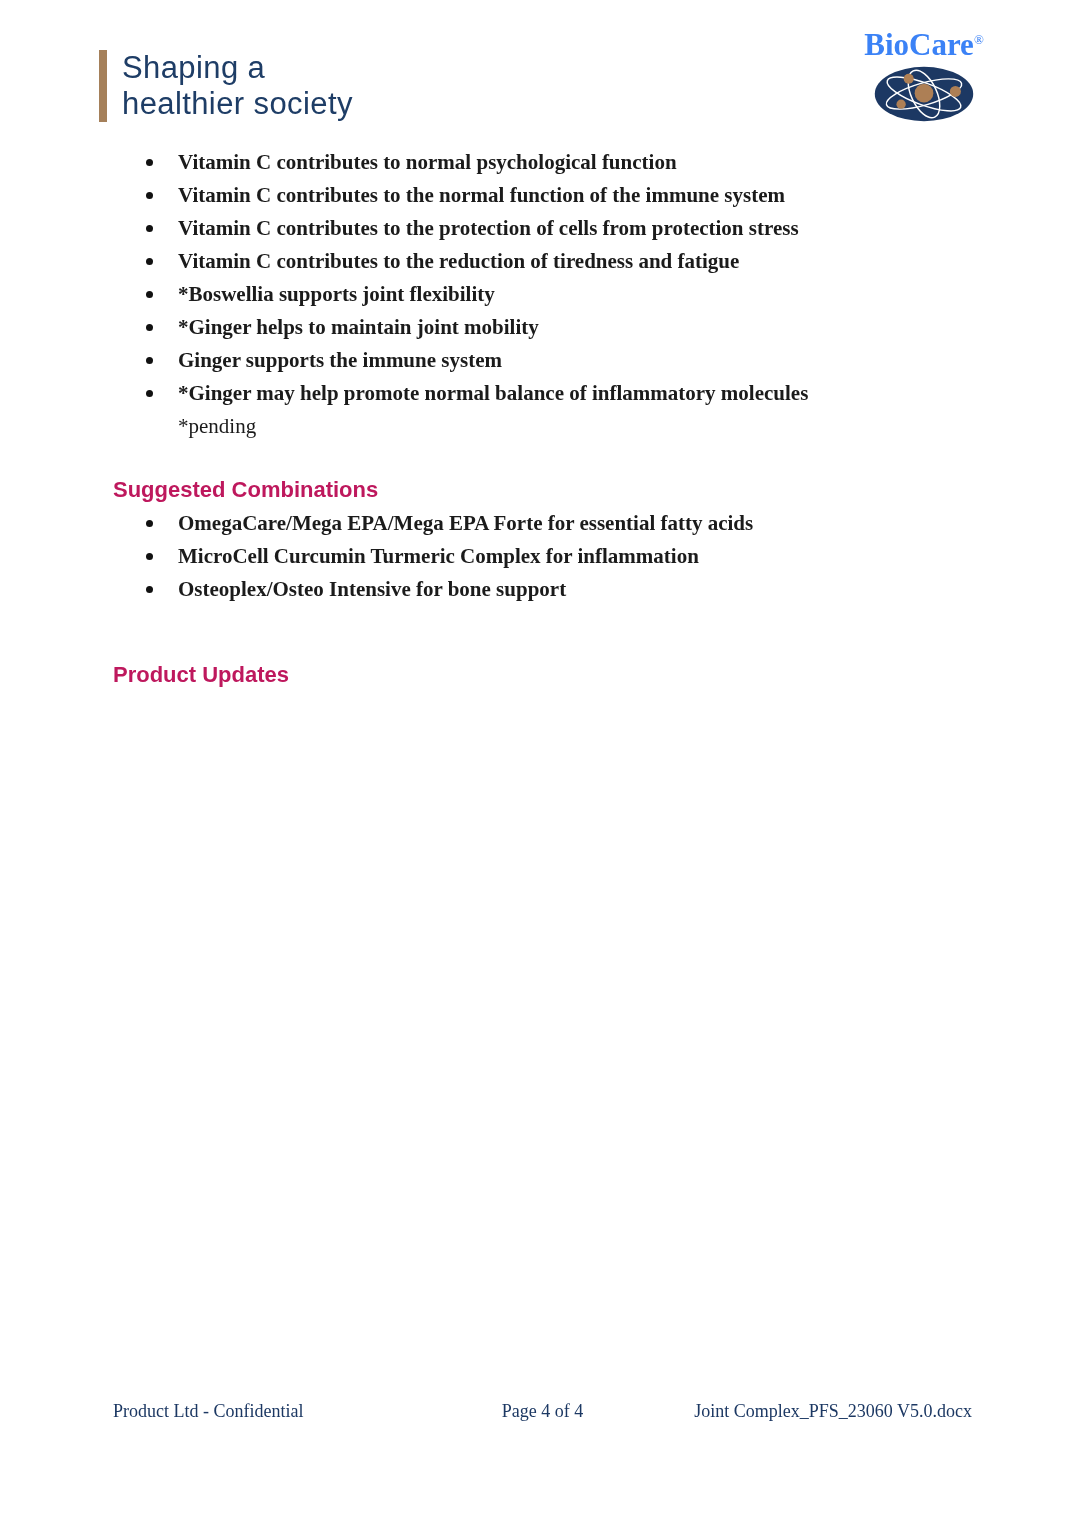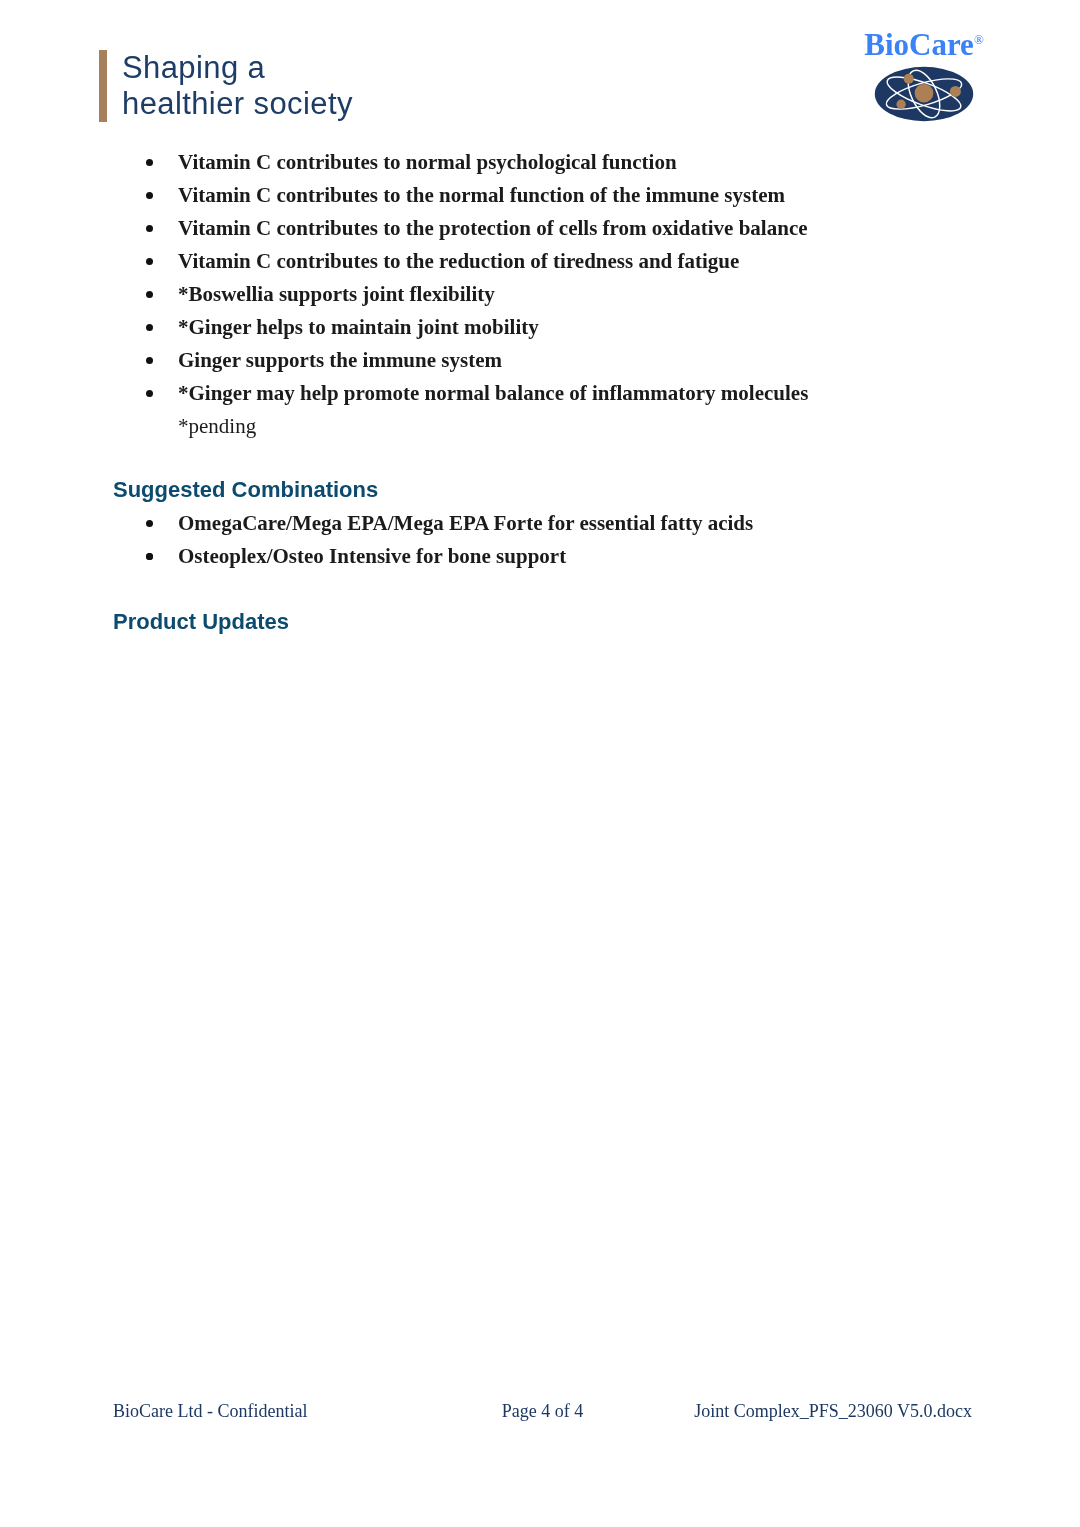--- a/index.html
+++ b/index.html
@@ -57,24 +57,24 @@
     width:7px;height:7px;border-radius:50%;background:#111111;
   }
   .note-line{
     padding-left:65px;margin:12px 0 0 0;
     font-size:21px;line-height:21px;
   }
 
   .section-heading{
     font-family:"Liberation Sans", sans-serif;
     font-weight:700;font-size:22px;line-height:22px;
-    color:#0c4a6e;margin:0 0 12px 0;
+    color:#be185d;margin:0 0 12px 0;
   }
   .sec-combinations{margin-top:42px;}
-  .sec-updates{margin-top:44px;}
+  .sec-updates{margin-top:64px;}
 
   
   .footer{
     position:absolute;left:113px;right:108px;top:1400px;
     display:flex;align-items:baseline;
     font-size:18px;line-height:22px;color:#1c3863;
   }
   .footer .f-left{flex:1;text-align:left;}
   .footer .f-center{flex:0 0 auto;text-align:center;}
   .footer .f-right{flex:1;text-align:right;}
@@ -106,43 +106,43 @@
       <circle cx="33" cy="45" r="5.5" fill="#ad7f55"></circle>
       <circle cx="97" cy="30" r="6.5" fill="#ad7f55"></circle>
     </svg>
   </div>
 
   <div class="content">
 
     <ul class="bullets">
       <li><span class="bullet-dot"></span><span>Vitamin C contributes to normal psychological function</span></li>
       <li><span class="bullet-dot"></span><span>Vitamin C contributes to the normal function of the immune system</span></li>
-      <li><span class="bullet-dot"></span><span>Vitamin C contributes to the protection of cells from oxidative balance</span></li>
+      <li><span class="bullet-dot"></span><span>Vitamin C contributes to the protection of cells from protection stress</span></li>
       <li><span class="bullet-dot"></span><span>Vitamin C contributes to the reduction of tiredness and fatigue</span></li>
       <li><span class="bullet-dot"></span><span>*Boswellia supports joint flexibility</span></li>
       <li><span class="bullet-dot"></span><span>*Ginger helps to maintain joint mobility</span></li>
       <li><span class="bullet-dot"></span><span>Ginger supports the immune system</span></li>
       <li><span class="bullet-dot"></span><span>*Ginger may help promote normal balance of inflammatory molecules</span></li>
     </ul>
     <div class="note-line">*pending</div>
 
     <div class="sec-combinations">
       <h2 class="section-heading">Suggested Combinations</h2>
       <ul class="bullets">
         <li><span class="bullet-dot"></span><span>OmegaCare/Mega EPA/Mega EPA Forte for essential fatty acids</span></li>
-        <li><span class="bullet-dot"></span></li>
+        <li><span class="bullet-dot"></span><span>MicroCell Curcumin Turmeric Complex for inflammation</span></li>
         <li><span class="bullet-dot"></span><span>Osteoplex/Osteo Intensive for bone support</span></li>
       </ul>
     </div>
 
     <div class="sec-updates">
       <h2 class="section-heading">Product Updates</h2>
     </div>
 
   </div>
 
   <div class="footer">
-    <div class="f-left">BioCare Ltd - Confidential</div>
+    <div class="f-left">Product Ltd - Confidential</div>
     <div class="f-center">Page 4 of 4</div>
     <div class="f-right">Joint Complex_PFS_23060 V5.0.docx</div>
   </div>
 
 </div>
 
 </body></html>

